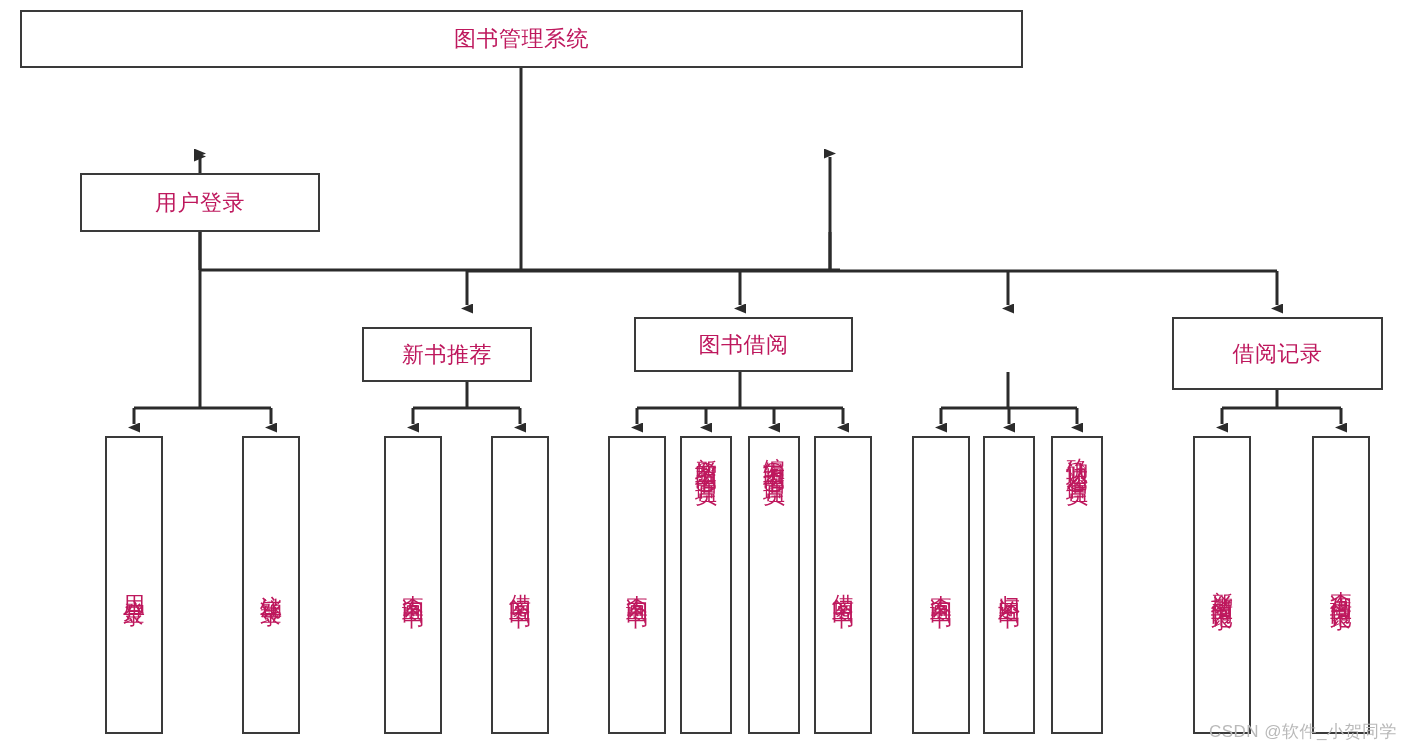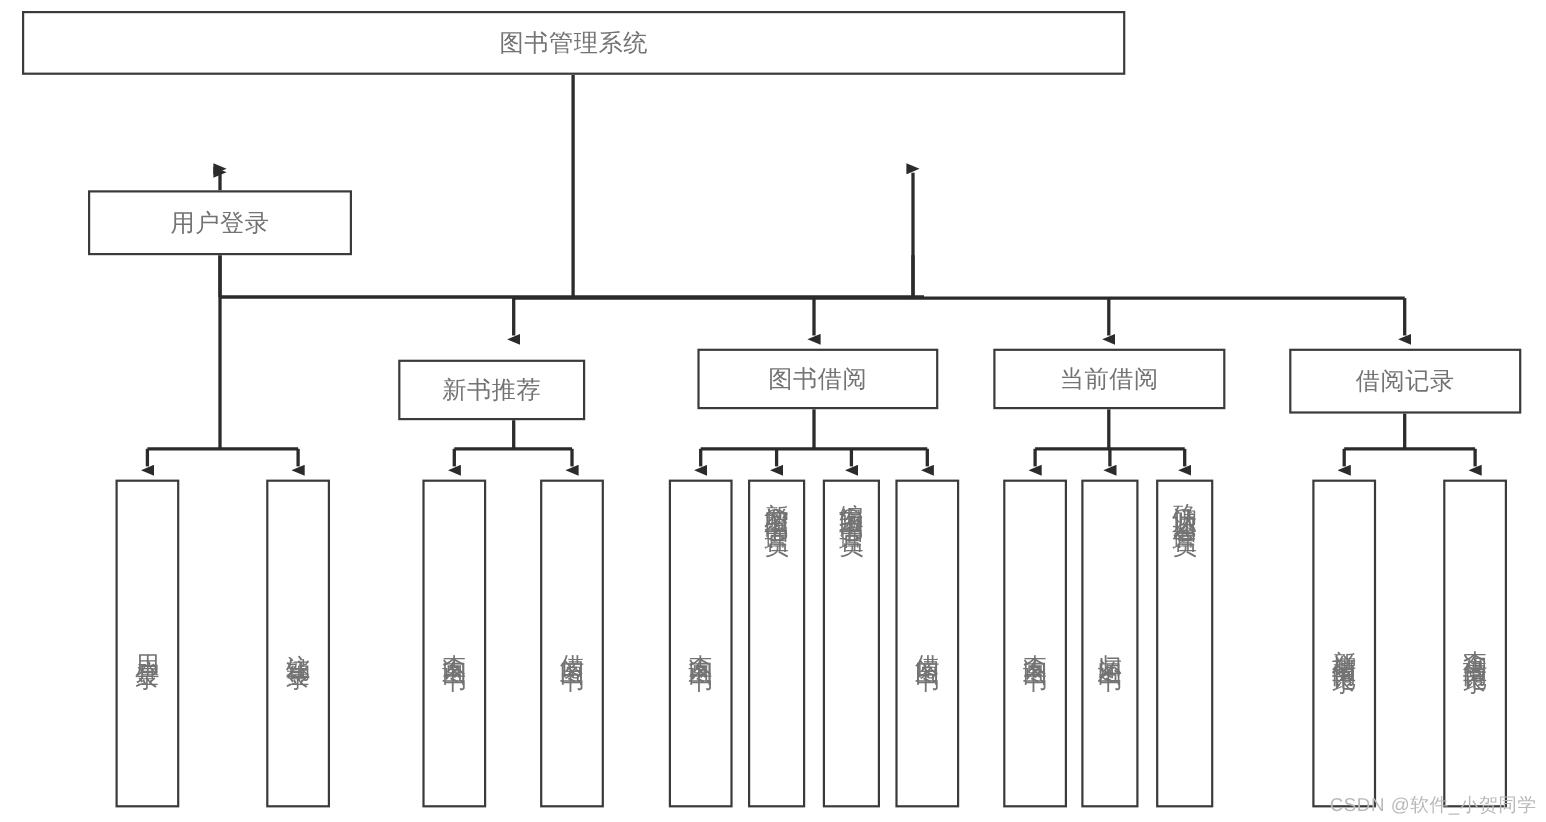--- a/index.html
+++ b/index.html
@@ -30,21 +30,21 @@
     position: absolute;
     box-sizing: border-box;
     background: #ffffff;
     border: 2px solid #3a3a3a;
     display: flex;
     align-items: center;
     justify-content: center;
     overflow: hidden;
   }
   .node .label {
-    color: #737373;
+    color: #be185d;
     line-height: 1.15;
     white-space: pre;
     text-align: right;
   }
   
   .node.horiz .label {
     font-size: 22px;
     letter-spacing: 0.5px;
   }
   
@@ -138,24 +138,21 @@
   <div class="node horiz" style="left:80px; top:173px; width:240px; height:59px;">
     <span class="label">用户登录</span>
   </div>
 
   <div class="node horiz" style="left:362px; top:327px; width:170px; height:55px;">
     <span class="label">新书推荐</span>
   </div>
   <div class="node horiz" style="left:634px; top:317px; width:219px; height:55px;">
     <span class="label">图书借阅</span>
   </div>
-  <div class="node horiz" style="left:903px; top:317px; width:211px; height:55px;">
-    <span class="label">当前借阅</span>
-  </div>
-  <div class="node horiz" style="left:1172px; top:317px; width:211px; height:59px;">
+  <div class="node horiz" style="left:1172px; top:317px; width:211px; height:73px;">
     <span class="label">借阅记录</span>
   </div>
 
   <div class="node vert" style="left:105px; top:436px; width:58px; height:298px;">
     <span class="label">用户登录</span>
   </div>
   <div class="node vert" style="left:242px; top:436px; width:58px; height:298px;">
     <span class="label">注销登录</span>
   </div>
 

